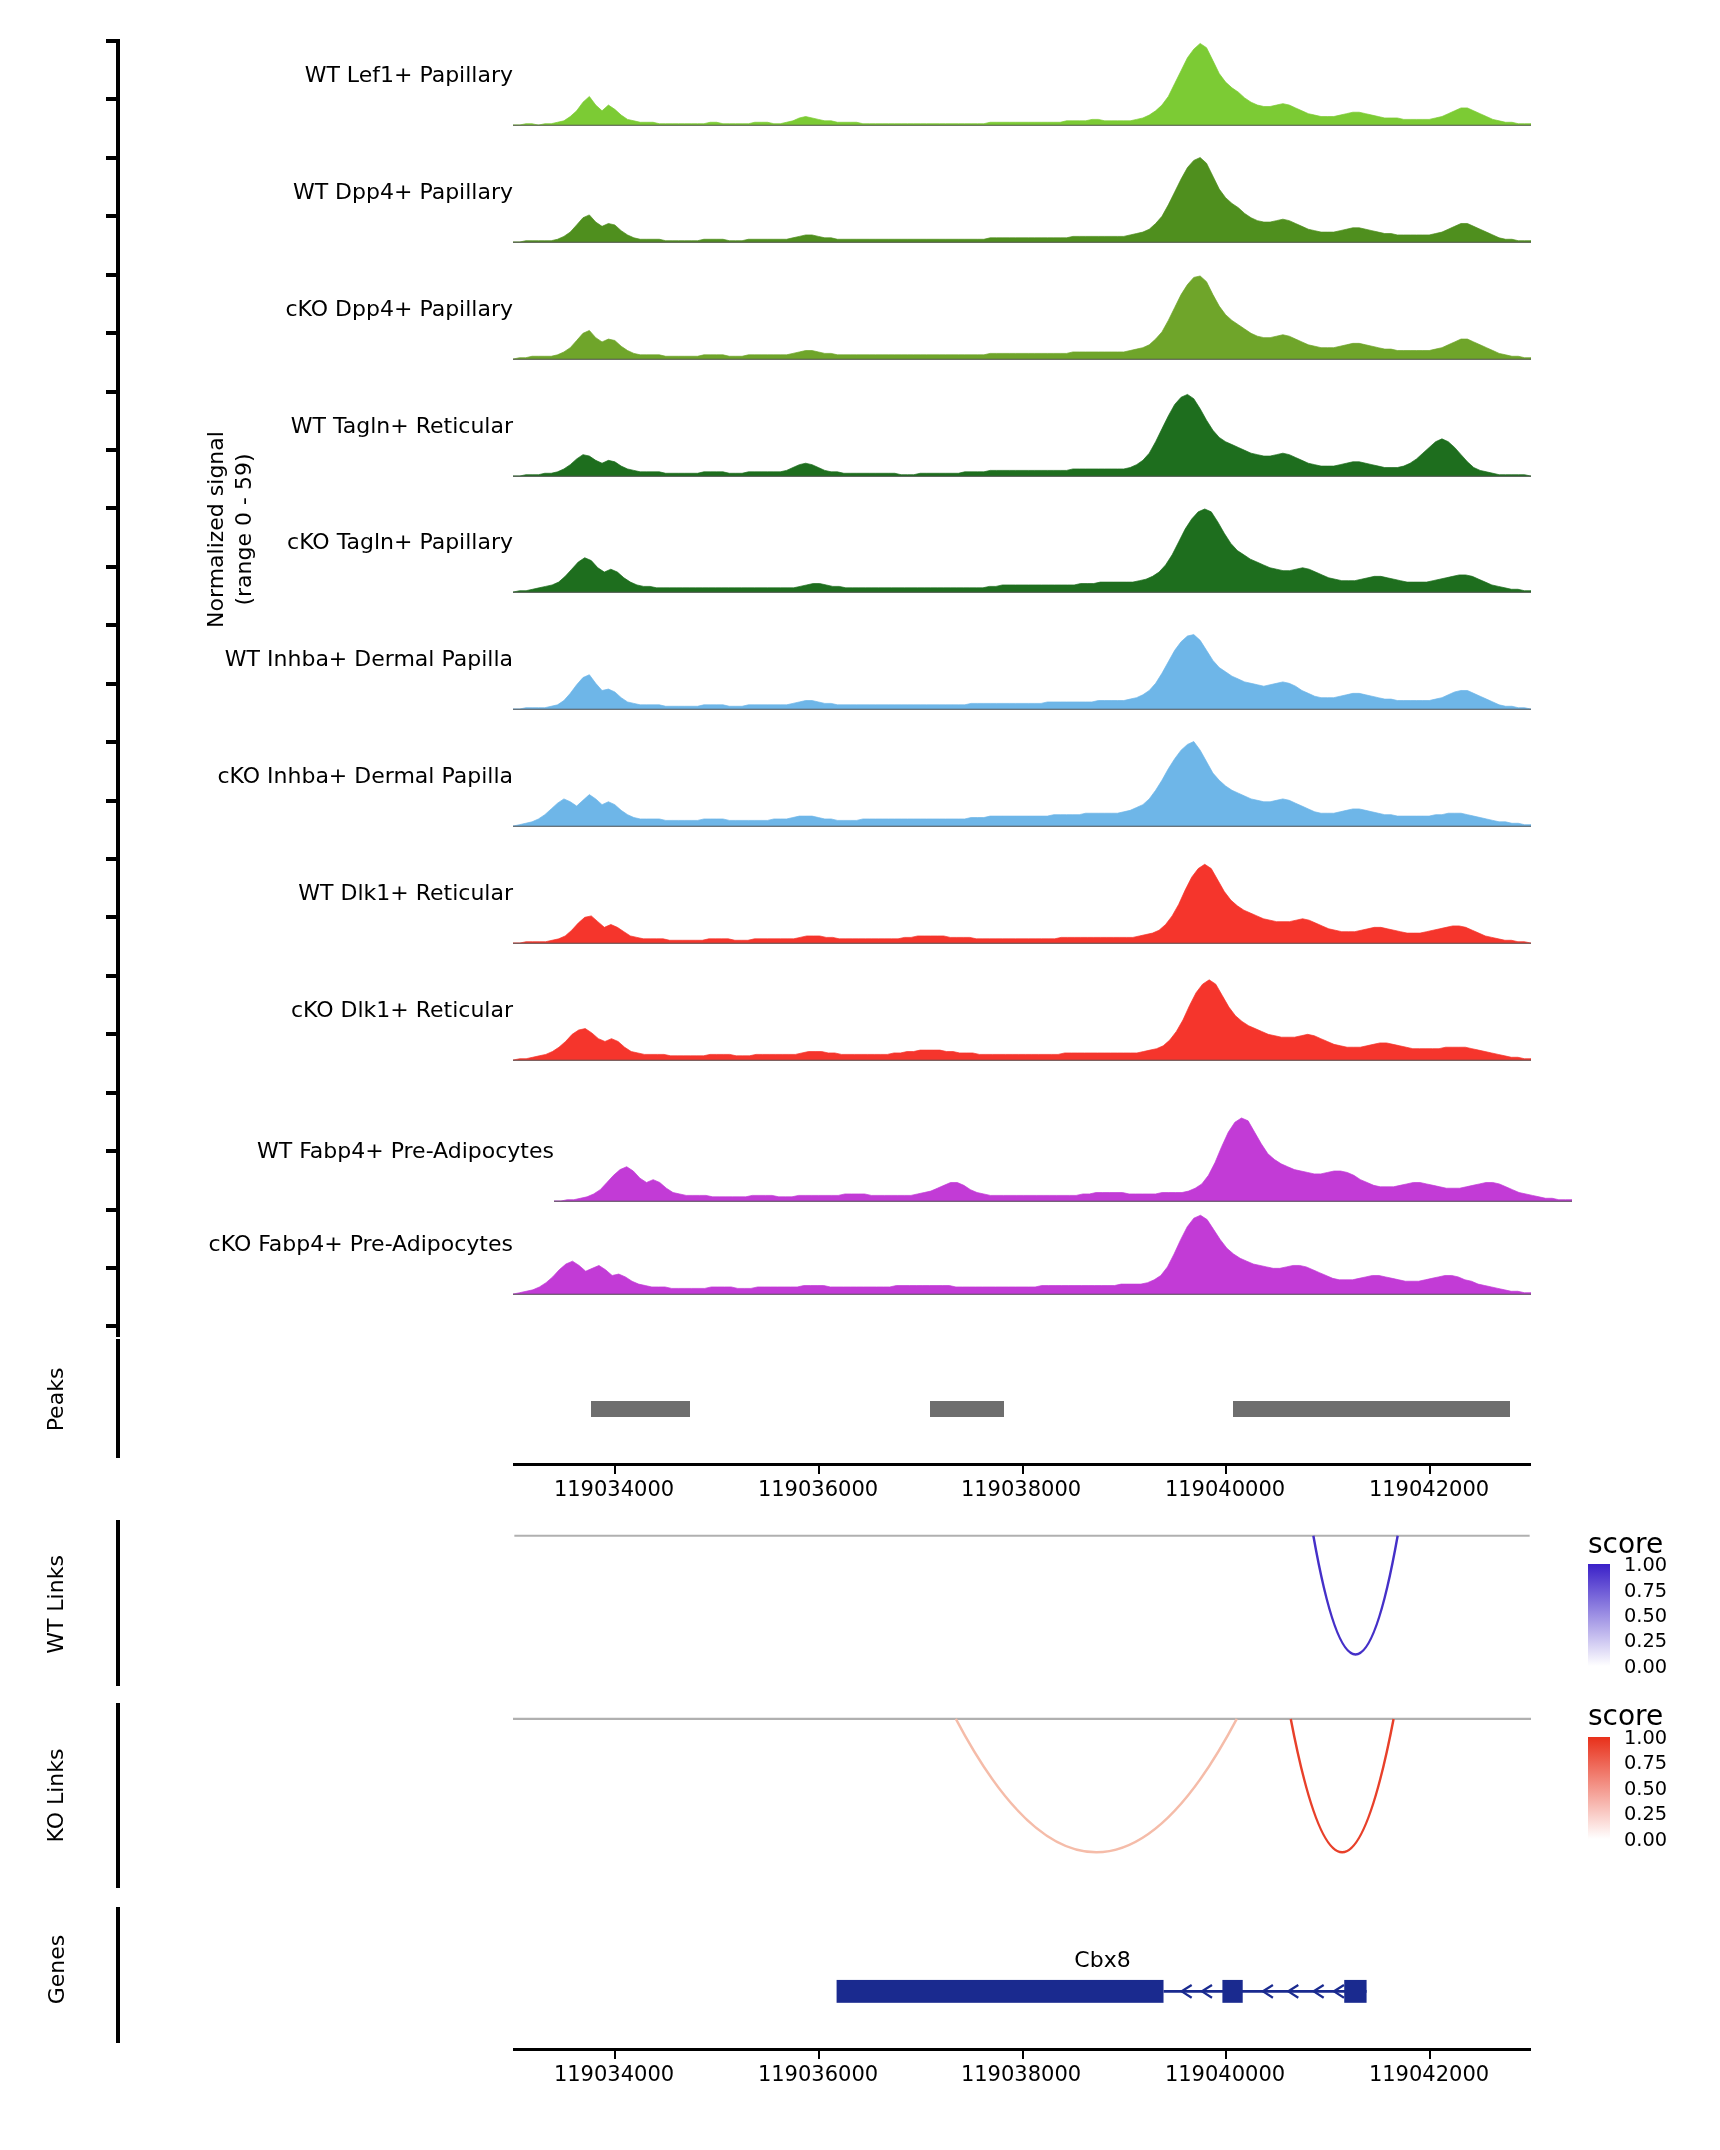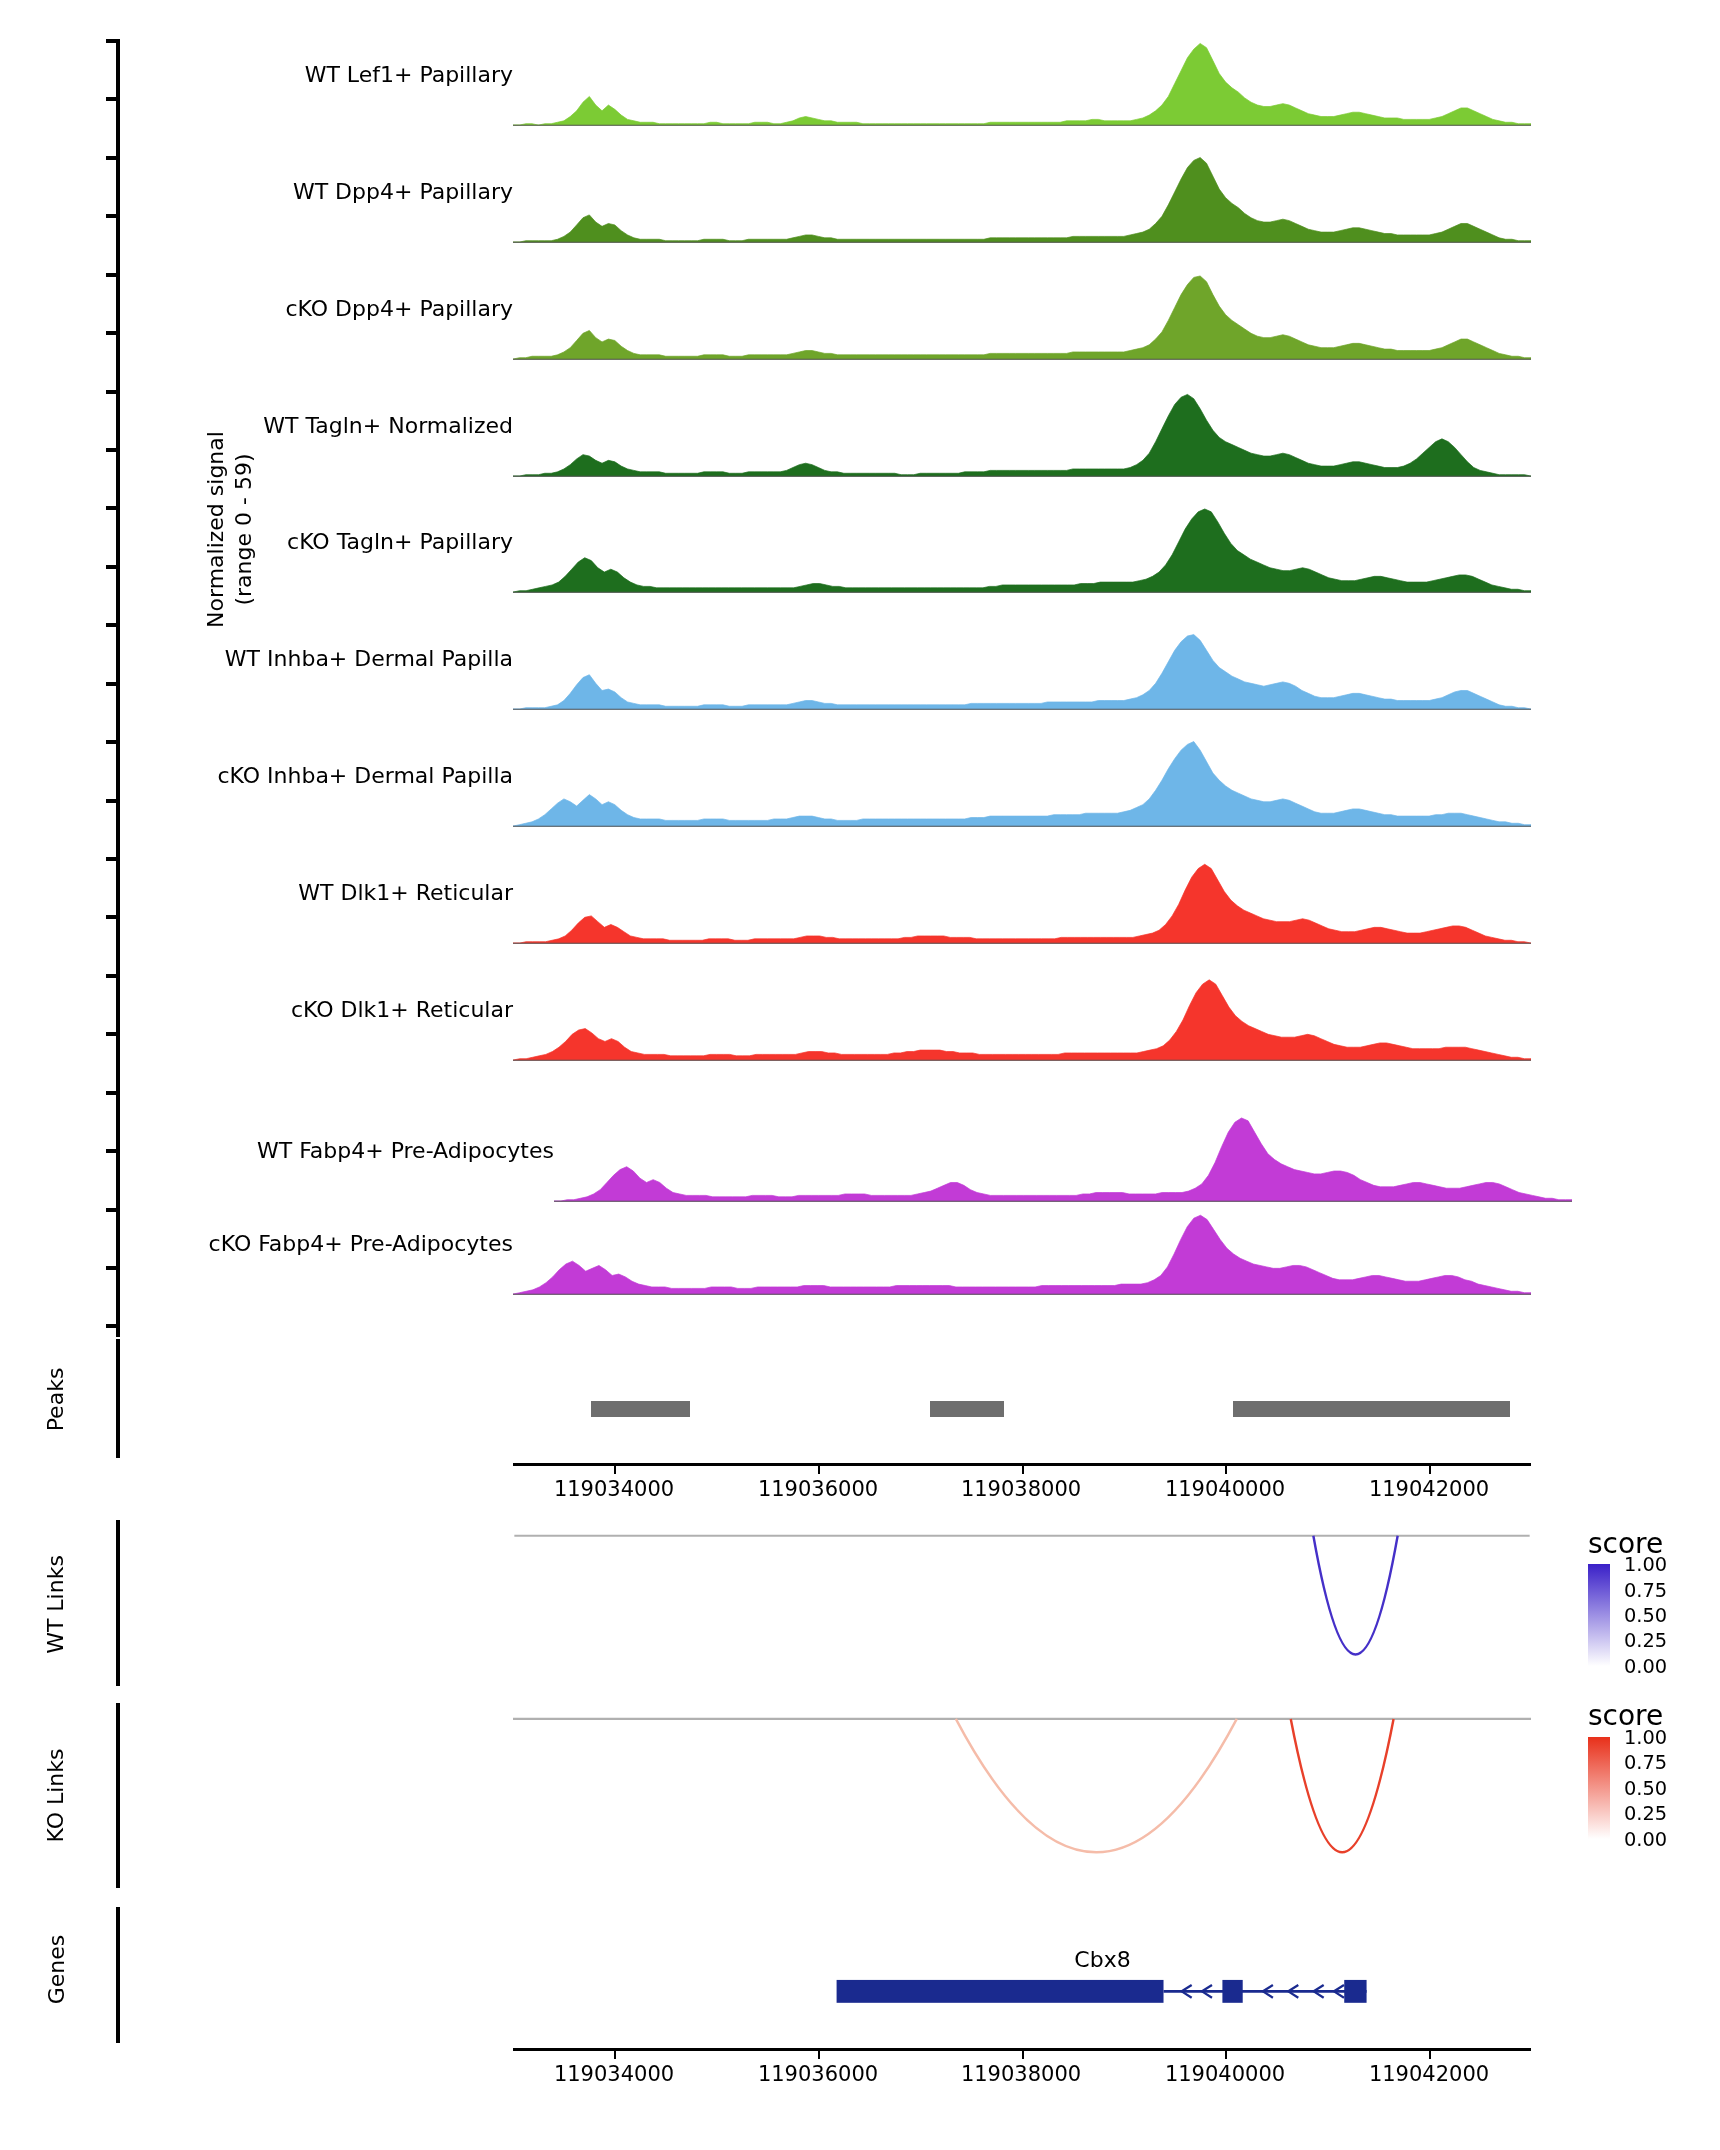--- a/index.html
+++ b/index.html
@@ -246,21 +246,21 @@
         <div class="track-row" style="top: 234px;">
           <div class="track-label">cKO Dpp4+ Papillary</div>
           <div class="track-plot">
             <svg width="1018" height="117" viewBox="0 0 1420 163">
               <path d="M 0 134 L 0.0 134.0 L 8.9 132.0 L 17.8 132.0 L 26.6 130.0 L 35.5 130.0 L 44.4 130.0 L 53.3 130.0 L 62.1 128.0 L 71.0 124.0 L 79.9 118.0 L 88.8 108.0 L 97.6 98.0 L 106.5 94.0 L 115.4 104.0 L 124.2 110.0 L 133.1 106.0 L 142.0 108.0 L 150.9 116.0 L 159.8 122.0 L 168.6 126.0 L 177.5 128.0 L 186.4 128.0 L 195.3 128.0 L 204.1 128.0 L 213.0 130.0 L 221.9 130.0 L 230.8 130.0 L 239.6 130.0 L 248.5 130.0 L 257.4 130.0 L 266.3 128.0 L 275.1 128.0 L 284.0 128.0 L 292.9 128.0 L 301.8 130.0 L 310.6 130.0 L 319.5 130.0 L 328.4 128.0 L 337.3 128.0 L 346.1 128.0 L 355.0 128.0 L 363.9 128.0 L 372.8 128.0 L 381.6 128.0 L 390.5 126.0 L 399.4 124.0 L 408.2 122.0 L 417.1 122.0 L 426.0 124.0 L 434.9 126.0 L 443.8 126.0 L 452.6 128.0 L 461.5 128.0 L 470.4 128.0 L 479.3 128.0 L 488.1 128.0 L 497.0 128.0 L 505.9 128.0 L 514.8 128.0 L 523.6 128.0 L 532.5 128.0 L 541.4 128.0 L 550.3 128.0 L 559.1 128.0 L 568.0 128.0 L 576.9 128.0 L 585.8 128.0 L 594.6 128.0 L 603.5 128.0 L 612.4 128.0 L 621.3 128.0 L 630.1 128.0 L 639.0 128.0 L 647.9 128.0 L 656.8 128.0 L 665.6 126.0 L 674.5 126.0 L 683.4 126.0 L 692.3 126.0 L 701.1 126.0 L 710.0 126.0 L 718.9 126.0 L 727.7 126.0 L 736.6 126.0 L 745.5 126.0 L 754.4 126.0 L 763.3 126.0 L 772.1 126.0 L 781.0 124.0 L 789.9 124.0 L 798.8 124.0 L 807.6 124.0 L 816.5 124.0 L 825.4 124.0 L 834.3 124.0 L 843.1 124.0 L 852.0 124.0 L 860.9 122.0 L 869.8 120.0 L 878.6 118.0 L 887.5 114.0 L 896.4 106.0 L 905.2 96.0 L 914.1 80.0 L 923.0 62.0 L 931.9 44.0 L 940.8 30.0 L 949.6 20.0 L 958.5 18.0 L 967.4 26.0 L 976.3 44.0 L 985.1 60.0 L 994.0 72.0 L 1002.9 80.0 L 1011.8 86.0 L 1020.6 92.0 L 1029.5 98.0 L 1038.4 102.0 L 1047.3 104.0 L 1056.1 104.0 L 1065.0 102.0 L 1073.9 100.0 L 1082.8 102.0 L 1091.6 106.0 L 1100.5 110.0 L 1109.4 114.0 L 1118.3 116.0 L 1127.1 118.0 L 1136.0 118.0 L 1144.9 118.0 L 1153.8 116.0 L 1162.6 114.0 L 1171.5 112.0 L 1180.4 112.0 L 1189.3 114.0 L 1198.1 116.0 L 1207.0 118.0 L 1215.9 120.0 L 1224.8 120.0 L 1233.6 122.0 L 1242.5 122.0 L 1251.4 122.0 L 1260.3 122.0 L 1269.1 122.0 L 1278.0 122.0 L 1286.9 120.0 L 1295.8 118.0 L 1304.6 114.0 L 1313.5 110.0 L 1322.4 106.0 L 1331.3 106.0 L 1340.1 110.0 L 1349.0 114.0 L 1357.9 118.0 L 1366.8 122.0 L 1375.6 126.0 L 1384.5 128.0 L 1393.4 130.0 L 1402.3 130.0 L 1411.1 132.0 L 1420.0 132.0 L 1420 134 Z" fill="#6FA52A" stroke="#6FA52A" stroke-width="1"></path>
               <line x1="0" y1="134" x2="1420" y2="134" stroke="#555" stroke-width="1.4"></line>
             </svg>
           </div>
         </div>
         <div class="track-row" style="top: 351px;">
-          <div class="track-label">WT Tagln+ Normalized</div>
+          <div class="track-label">WT Tagln+ Reticular</div>
           <div class="track-plot">
             <svg width="1018" height="117" viewBox="0 0 1420 163">
               <path d="M 0 134 L 0.0 134.0 L 8.9 134.0 L 17.8 132.0 L 26.6 132.0 L 35.5 132.0 L 44.4 130.0 L 53.3 130.0 L 62.1 128.0 L 71.0 124.0 L 79.9 118.0 L 88.8 110.0 L 97.6 104.0 L 106.5 106.0 L 115.4 112.0 L 124.2 116.0 L 133.1 112.0 L 142.0 114.0 L 150.9 120.0 L 159.8 124.0 L 168.6 126.0 L 177.5 128.0 L 186.4 128.0 L 195.3 128.0 L 204.1 128.0 L 213.0 130.0 L 221.9 130.0 L 230.8 130.0 L 239.6 130.0 L 248.5 130.0 L 257.4 130.0 L 266.3 128.0 L 275.1 128.0 L 284.0 128.0 L 292.9 128.0 L 301.8 130.0 L 310.6 130.0 L 319.5 130.0 L 328.4 128.0 L 337.3 128.0 L 346.1 128.0 L 355.0 128.0 L 363.9 128.0 L 372.8 128.0 L 381.6 126.0 L 390.5 122.0 L 399.4 118.0 L 408.2 116.0 L 417.1 118.0 L 426.0 122.0 L 434.9 126.0 L 443.8 128.0 L 452.6 128.0 L 461.5 130.0 L 470.4 130.0 L 479.3 130.0 L 488.1 130.0 L 497.0 130.0 L 505.9 130.0 L 514.8 130.0 L 523.6 130.0 L 532.5 130.0 L 541.4 132.0 L 550.3 132.0 L 559.1 132.0 L 568.0 130.0 L 576.9 130.0 L 585.8 130.0 L 594.6 130.0 L 603.5 130.0 L 612.4 130.0 L 621.3 130.0 L 630.1 128.0 L 639.0 128.0 L 647.9 128.0 L 656.8 128.0 L 665.6 126.0 L 674.5 126.0 L 683.4 126.0 L 692.3 126.0 L 701.1 126.0 L 710.0 126.0 L 718.9 126.0 L 727.7 126.0 L 736.6 126.0 L 745.5 126.0 L 754.4 126.0 L 763.3 126.0 L 772.1 126.0 L 781.0 124.0 L 789.9 124.0 L 798.8 124.0 L 807.6 124.0 L 816.5 124.0 L 825.4 124.0 L 834.3 124.0 L 843.1 124.0 L 852.0 124.0 L 860.9 122.0 L 869.8 118.0 L 878.6 112.0 L 887.5 102.0 L 896.4 86.0 L 905.2 68.0 L 914.1 50.0 L 923.0 34.0 L 931.9 24.0 L 940.8 20.0 L 949.6 26.0 L 958.5 40.0 L 967.4 56.0 L 976.3 70.0 L 985.1 80.0 L 994.0 86.0 L 1002.9 90.0 L 1011.8 94.0 L 1020.6 98.0 L 1029.5 102.0 L 1038.4 104.0 L 1047.3 106.0 L 1056.1 106.0 L 1065.0 104.0 L 1073.9 102.0 L 1082.8 104.0 L 1091.6 108.0 L 1100.5 112.0 L 1109.4 116.0 L 1118.3 118.0 L 1127.1 120.0 L 1136.0 120.0 L 1144.9 120.0 L 1153.8 118.0 L 1162.6 116.0 L 1171.5 114.0 L 1180.4 114.0 L 1189.3 116.0 L 1198.1 118.0 L 1207.0 120.0 L 1215.9 122.0 L 1224.8 122.0 L 1233.6 122.0 L 1242.5 120.0 L 1251.4 116.0 L 1260.3 110.0 L 1269.1 102.0 L 1278.0 94.0 L 1286.9 86.0 L 1295.8 82.0 L 1304.6 86.0 L 1313.5 94.0 L 1322.4 104.0 L 1331.3 114.0 L 1340.1 122.0 L 1349.0 126.0 L 1357.9 128.0 L 1366.8 130.0 L 1375.6 132.0 L 1384.5 132.0 L 1393.4 132.0 L 1402.3 132.0 L 1411.1 132.0 L 1420.0 134.0 L 1420 134 Z" fill="#1E6E1E" stroke="#1E6E1E" stroke-width="1"></path>
               <line x1="0" y1="134" x2="1420" y2="134" stroke="#555" stroke-width="1.4"></line>
             </svg>
           </div>
         </div>
         <div class="track-row" style="top: 467px;">
           <div class="track-label">cKO Tagln+ Papillary</div>
           <div class="track-plot">

